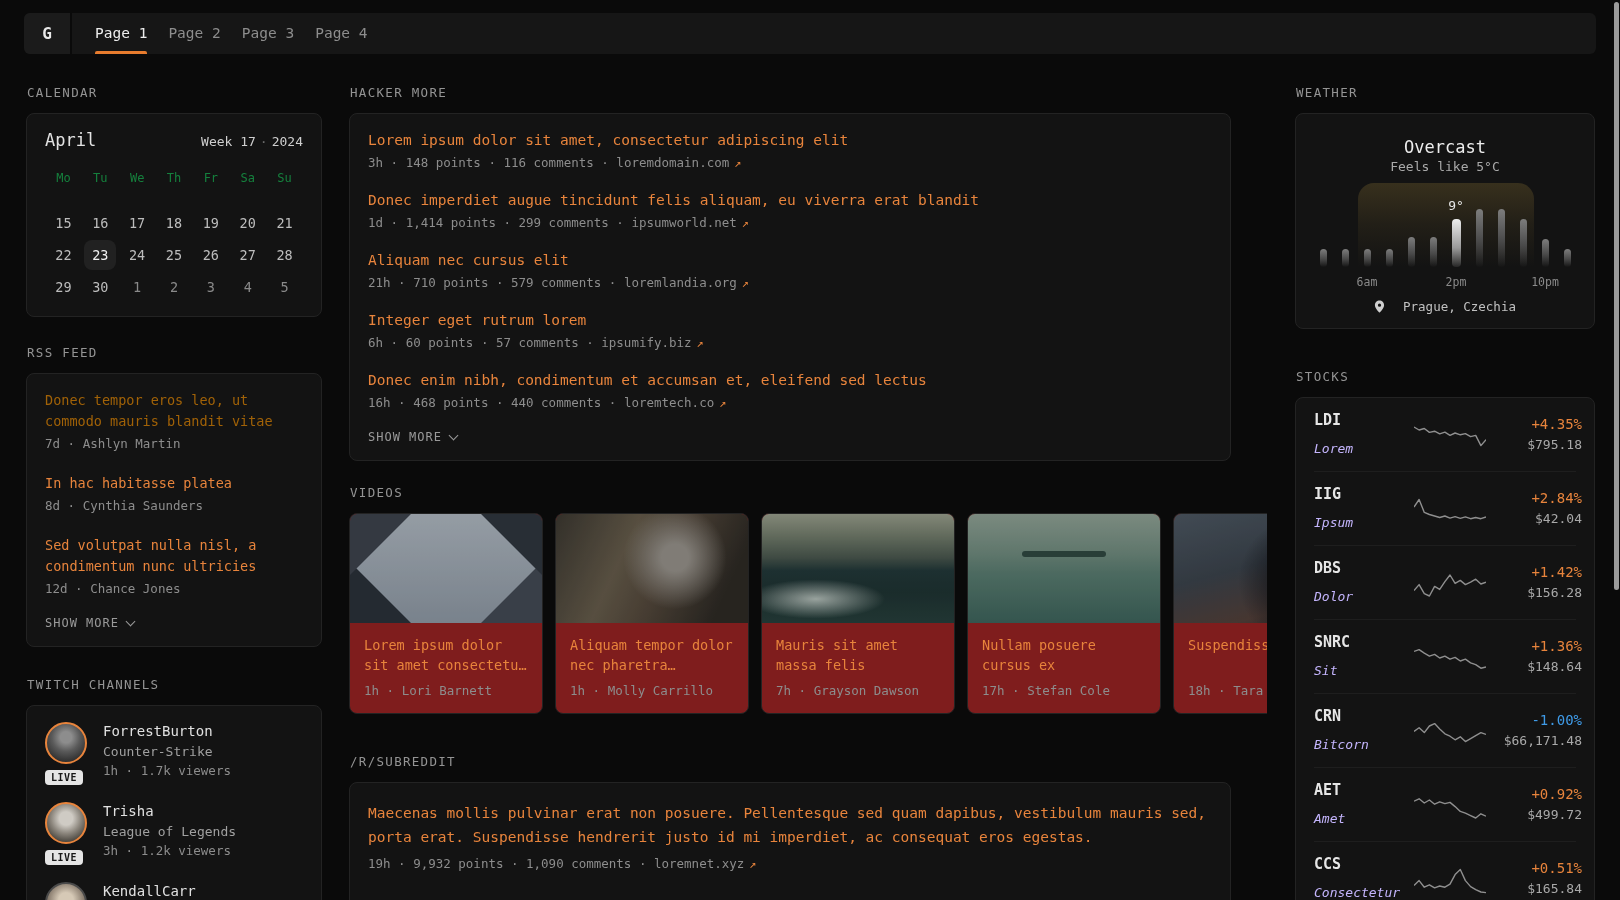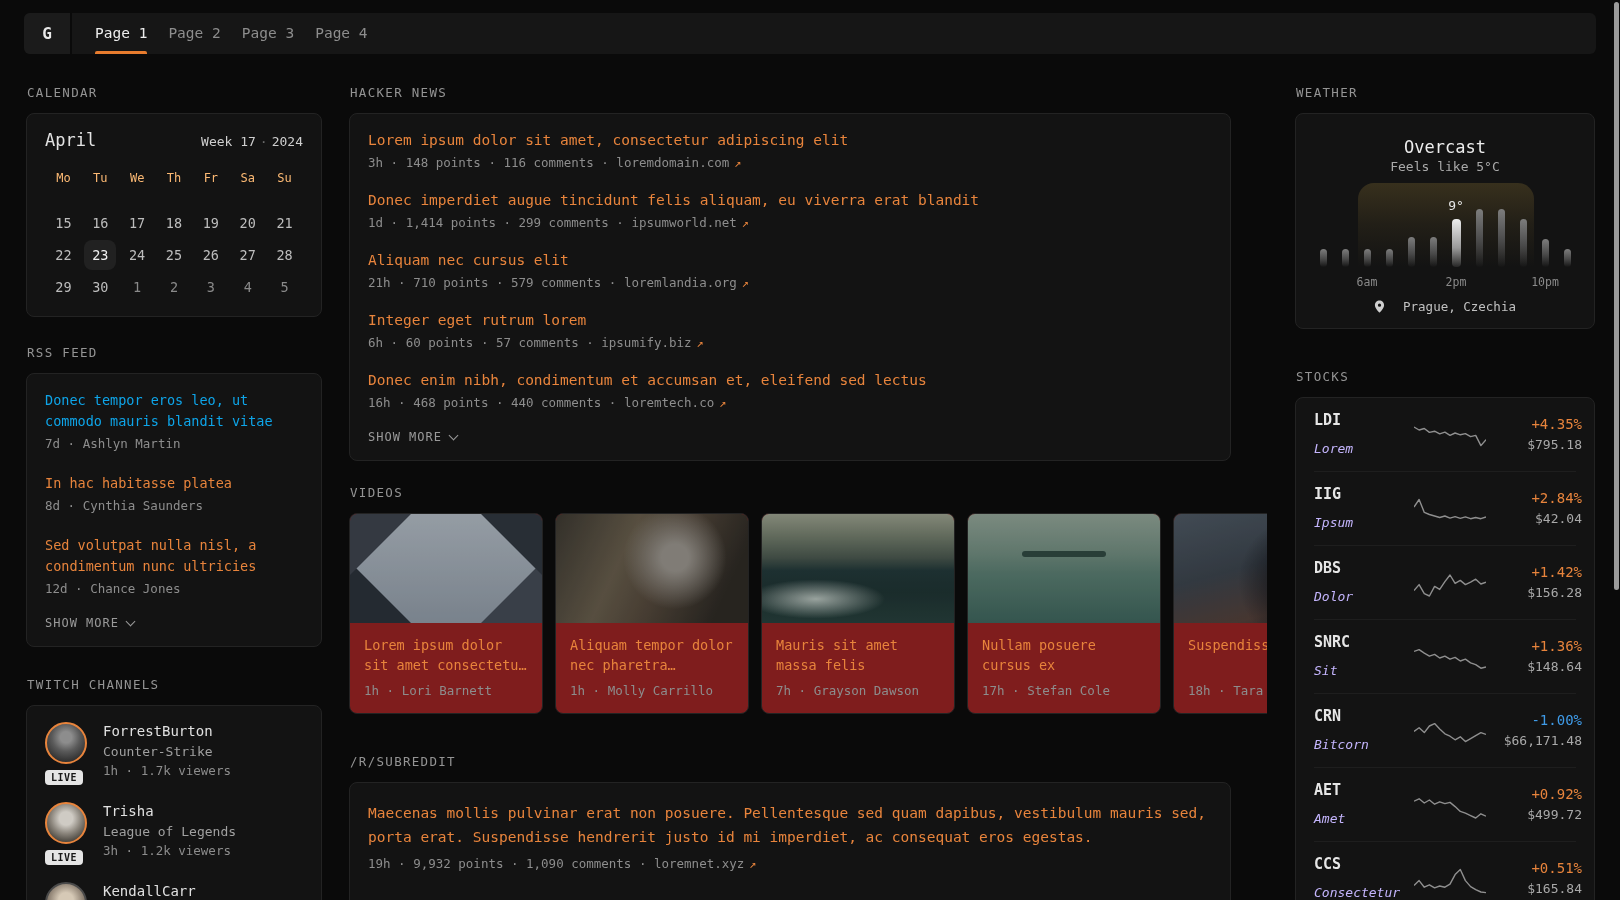--- a/index.html
+++ b/index.html
@@ -34,30 +34,30 @@
   .meta { font-size:12.5px; color:#8d8d8d; line-height:18px; }
   a { text-decoration:none; }
 
   
   .cal-card { padding:16px 18px 14px; }
   .cal-head { display:flex; justify-content:space-between; align-items:baseline; }
   .cal-month { font-size:17px; color:#e4e4e4; }
   .cal-week  { font-size:13px; color:#cfcfcf; }
   .cal-week .sep { color:#6a6a6a; padding:0 4px; }
   .cal-grid { display:grid; grid-template-columns:repeat(7,1fr); margin-top:16px; }
-  .cal-wd { text-align:center; font-size:12px; color:#fdba74; height:24px; line-height:24px; }
+  .cal-wd { text-align:center; font-size:12px; color:#15803d; height:24px; line-height:24px; }
   .cal-day { justify-self:center; width:32px; height:30px; line-height:30px; margin-top:2px;
              text-align:center; font-size:13.5px; color:#bdbdbd; border-radius:8px; }
   .cal-day.out { color:#8a8a8a; }
   .cal-day.sel { background:#212121; color:#f0f0f0; }
 
   
   .rss-card { padding:16px 18px; }
   .rss-item + .rss-item { margin-top:20px; }
-  .rss-title { display:block; font-size:13.5px; line-height:21px; color:#0ea5e9; cursor:pointer; }
+  .rss-title { display:block; font-size:13.5px; line-height:21px; color:#a16207; cursor:pointer; }
   .rss-title.accent { color:#e8843c; }
   .rss-item .meta { margin-top:3px; }
 
   .show-more { display:flex; align-items:center; margin-top:18px; font-size:12px;
                letter-spacing:1px; color:#9a9a9a; cursor:pointer; }
   .chev { width:7px; height:7px; border-right:1.5px solid #9a9a9a; border-bottom:1.5px solid #9a9a9a;
           transform:rotate(45deg); display:inline-block; margin-left:8px; margin-bottom:3px; }
 
   
   .tw-card { padding:16px 18px; }
@@ -267,21 +267,21 @@
             </div>
             <div class="tw-text">
               <div class="tw-name">KendallCarr</div>
             </div>
           </div>
         </div>
     </div>
   </div>
 
   <div class="col col-mid">
-    <div class="section-title mt10">HACKER NEWS</div>
+    <div class="section-title mt10">HACKER MORE</div>
     <div class="card hn-card">
       <div>
           <div class="hn-item">
             <a class="hn-title">Lorem ipsum dolor sit amet, consectetur adipiscing elit</a>
             <div class="meta"><span>3h · 148 points · 116 comments · </span><a class="domain">loremdomain.com</a><span class="arrow">↗</span></div>
           </div>
           <div class="hn-item">
             <a class="hn-title">Donec imperdiet augue tincidunt felis aliquam, eu viverra erat blandit</a>
             <div class="meta"><span>1d · 1,414 points · 299 comments · </span><a class="domain">ipsumworld.net</a><span class="arrow">↗</span></div>
           </div>

